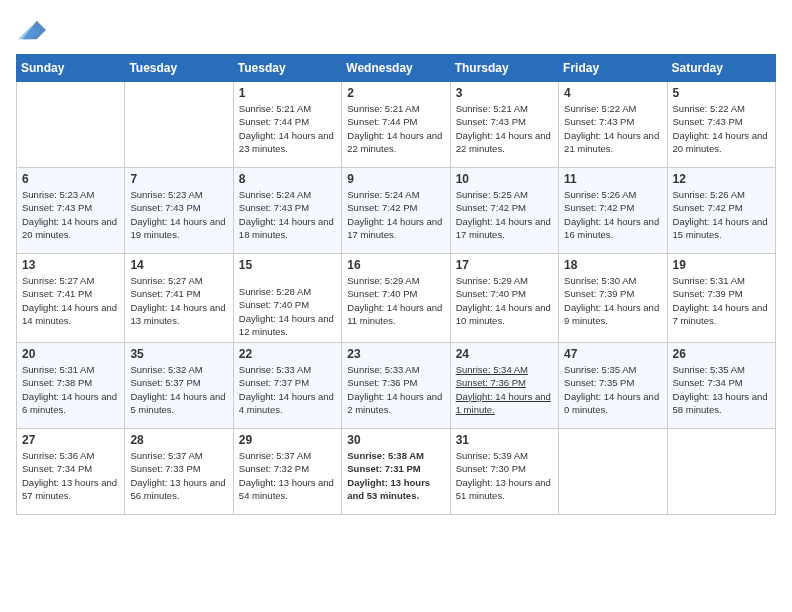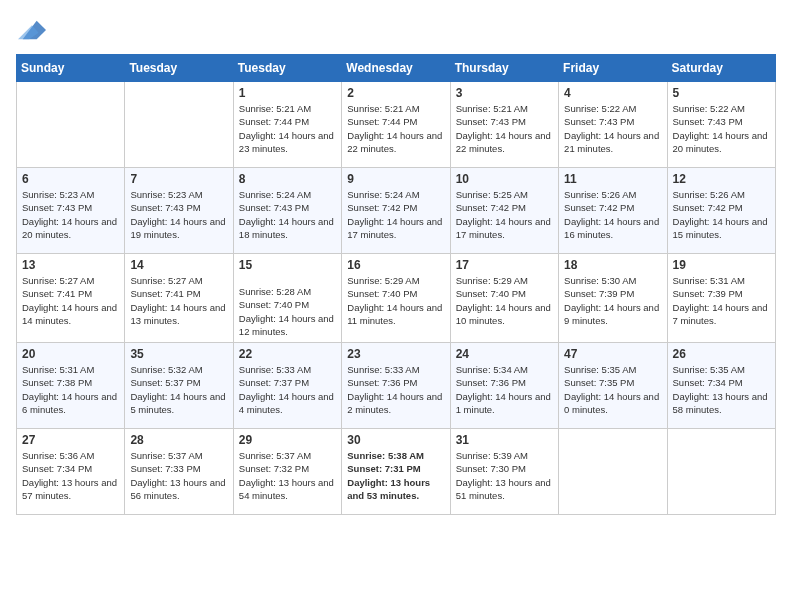--- a/index.html
+++ b/index.html
@@ -276,21 +276,21 @@
 Daylight: 14 hours and 4 minutes.</div>
         </td>
         <td data-name="cell-day">
           <span class="day-number" data-name="day-number">23</span>
           <div class="cell-text" data-name="cell-info" style="white-space: pre-line;">Sunrise: 5:33 AM
 Sunset: 7:36 PM
 Daylight: 14 hours and 2 minutes.</div>
         </td>
         <td data-name="cell-day">
           <span class="day-number" data-name="day-number">24</span>
-          <div class="cell-text" data-name="cell-info" style="white-space: pre-line;">Sunrise: 5:34 AM
+          <div class="cell-text" data-name="cell-info" style="white-space: pre-line; text-decoration: underline;">Sunrise: 5:34 AM
 Sunset: 7:36 PM
 Daylight: 14 hours and 1 minute.</div>
         </td>
         <td data-name="cell-day">
           <span class="day-number" data-name="day-number">47</span>
           <div class="cell-text" data-name="cell-info" style="white-space: pre-line;">Sunrise: 5:35 AM
 Sunset: 7:35 PM
 Daylight: 14 hours and 0 minutes.</div>
         </td>
         <td data-name="cell-day">

